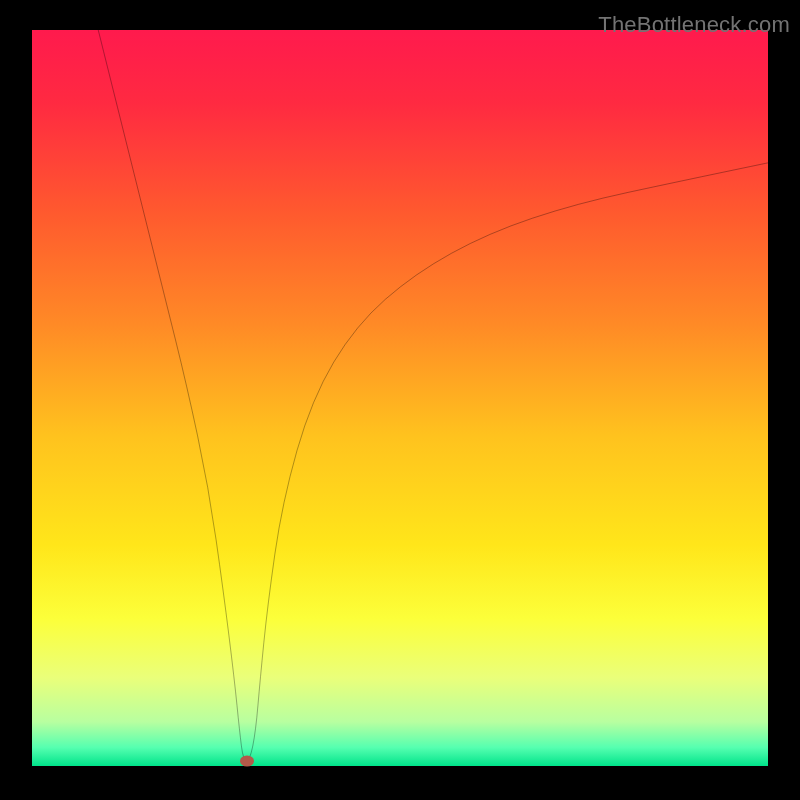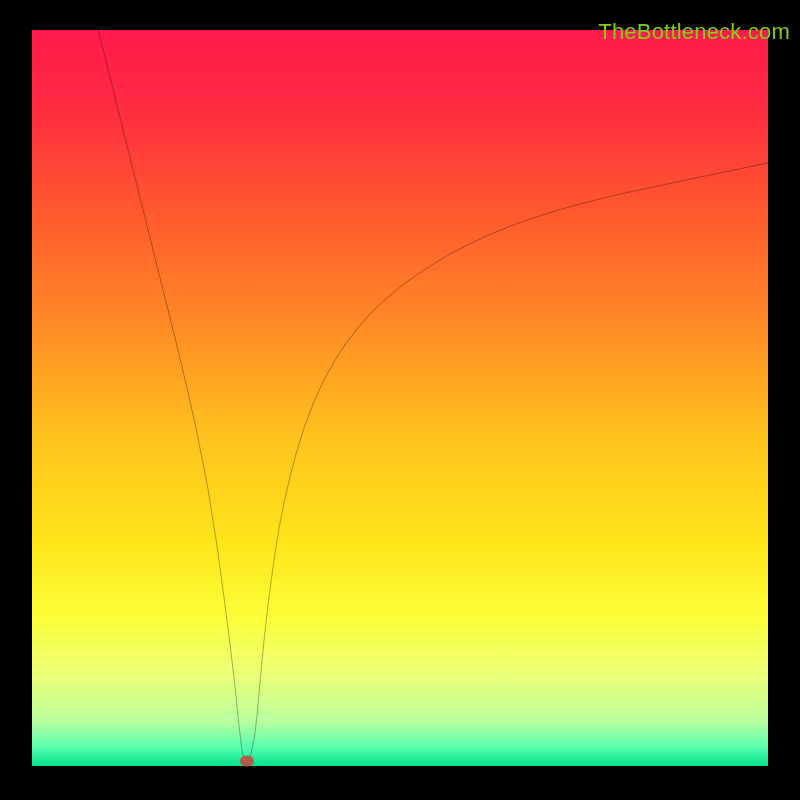--- a/index.html
+++ b/index.html
@@ -12,23 +12,23 @@
     overflow: hidden;
   }
   .frame {
     position: relative;
     width: 800px;
     height: 800px;
     background: #000;
   }
   .watermark {
     position: absolute;
-    top: 19px;
+    top: 12px;
     right: 10px;
-    color: #84cc16;
+    color: #737373;
     font-size: 22px;
     font-weight: 500;
     letter-spacing: 0.2px;
     user-select: none;
     z-index: 5;
   }
   .plot-area {
     position: absolute;
     left: 32px;
     top: 30px;

